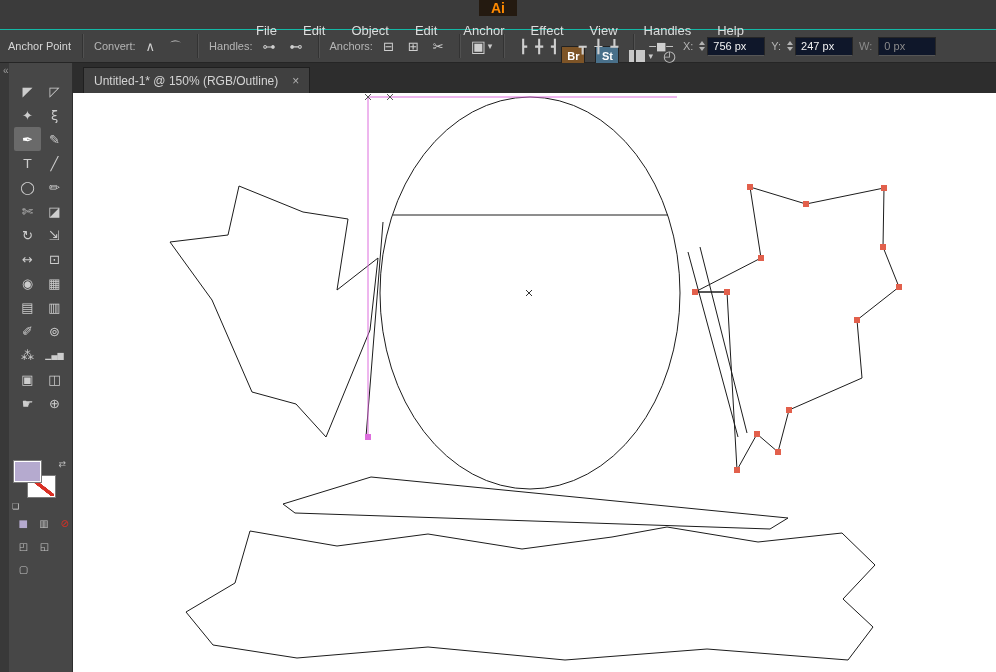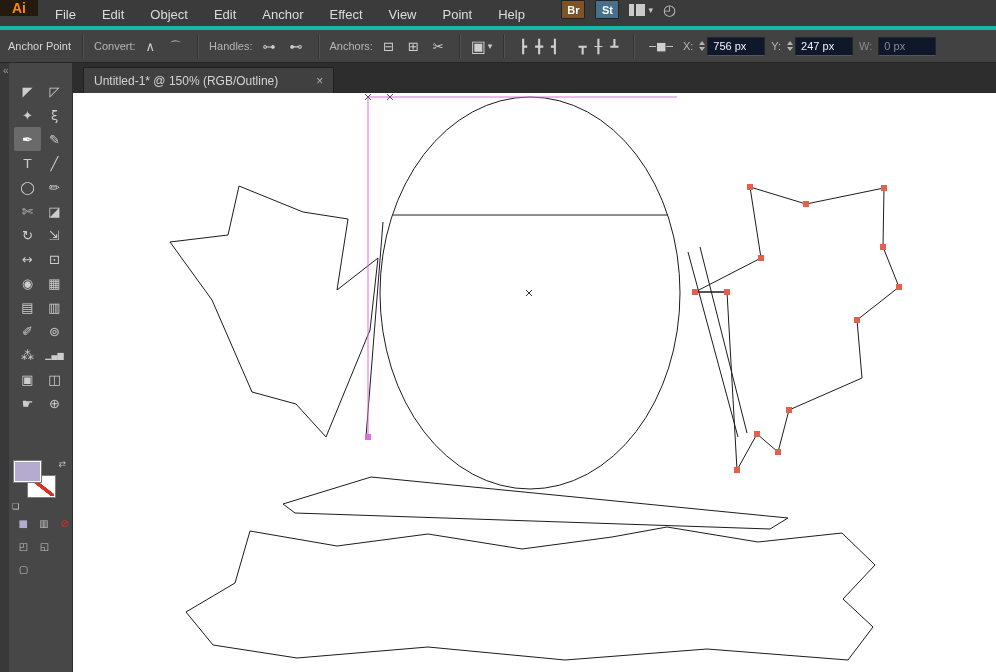--- a/index.html
+++ b/index.html
@@ -3,21 +3,21 @@
 <meta charset="utf-8">
 <style>
   * { margin:0; padding:0; box-sizing:border-box; }
   html,body { background:#222; }
   .app {
     position:relative; width:996px; height:672px; overflow:hidden;
     font-family:"Liberation Sans", sans-serif; user-select:none;
     background:#3d3d3d;
   }
   
-  .menubar { height:30px; background:#3b3b3b; display:flex; align-items:flex-start; border-bottom:4px solid #14b8a6; }
+  .menubar { height:30px; background:#3b3b3b; display:flex; align-items:center; border-bottom:1px solid #14b8a6;flex-direction:column; }
   .ai-logo { width:38px; display:flex; align-items:center; justify-content:center;
     background:#241a10; color:#ff8a00; font-weight:bold; font-size:14px; }
   .menu-items { display:flex; align-items:center; margin-left:4px; }
   .menu-item { color:#dddddd; font-size:13px; padding:0 13px; line-height:30px; cursor:default; }
   .menubar-right { margin-left:auto; display:flex; align-items:center; gap:10px; padding-right:320px; }
   .mini-app { width:24px; height:19px; border-radius:1px; border:1px solid #222; color:#fff;
     font-size:11px; font-weight:bold; display:flex; align-items:center; justify-content:center; }
   .br { background:#7d5427; }
   .st { background:#49708a; }
   .ws { display:flex; align-items:center; gap:3px; color:#c9c9c9; }
@@ -63,41 +63,41 @@
   .swap { position:absolute; right:0; top:-2px; color:#bdbdbd; font-size:9px; cursor:pointer; }
   .default-sw { position:absolute; left:-2px; bottom:-4px; color:#d8d8d8; font-size:8px; cursor:pointer; }
   .mini-row { display:flex; gap:6px; margin:10px 0 0 16px; }
   .mini-btn { width:15px; height:13px; display:flex; align-items:center; justify-content:center;
     color:#c3c3c3; font-size:10px; cursor:pointer; font-family:"DejaVu Sans", sans-serif; }
   .mini-btn.none { color:#d93025; }
   
   .doc { flex:1; display:flex; flex-direction:column; }
   .tabbar { height:30px; background:#2d2d2d; display:flex; align-items:flex-end; padding-left:10px; }
   .tab { height:26px; background:#404040; border:1px solid #1f1f1f; border-bottom:none;
-    display:flex; align-items:center; padding:0 10px; color:#d4d4d4; font-size:12px; cursor:pointer;gap:24px; }
+    display:flex; align-items:center; padding:0 10px; color:#d4d4d4; font-size:12px; cursor:pointer; }
   .tab .close { margin-left:14px; color:#b0b0b0; font-size:12px; cursor:pointer; }
   .canvas { position:relative; flex:1; background:#ffffff; overflow:hidden; cursor:crosshair; }
   .canvas svg { position:absolute; inset:0; width:100%; height:100%; }
 </style>
 </head>
 <body>
 
 <div class="app">
 
   <header class="menubar">
     <div class="ai-logo">Ai</div>
     <nav class="menu-items" id="menu-items">
         <span class="menu-item">File</span>
         <span class="menu-item">Edit</span>
         <span class="menu-item">Object</span>
         <span class="menu-item">Edit</span>
         <span class="menu-item">Anchor</span>
         <span class="menu-item">Effect</span>
         <span class="menu-item">View</span>
-        <span class="menu-item">Point</span>
+        <span class="menu-item">Handles</span>
         <span class="menu-item">Help</span>
       </nav>
     <div class="menubar-right">
       <span class="mini-app br">Br</span>
       <span class="mini-app st">St</span>
       <span class="ws">
         <span class="ws-ico"></span>
         <span class="caret">▾</span>
       </span>
       <span class="cs-live">◴</span>

